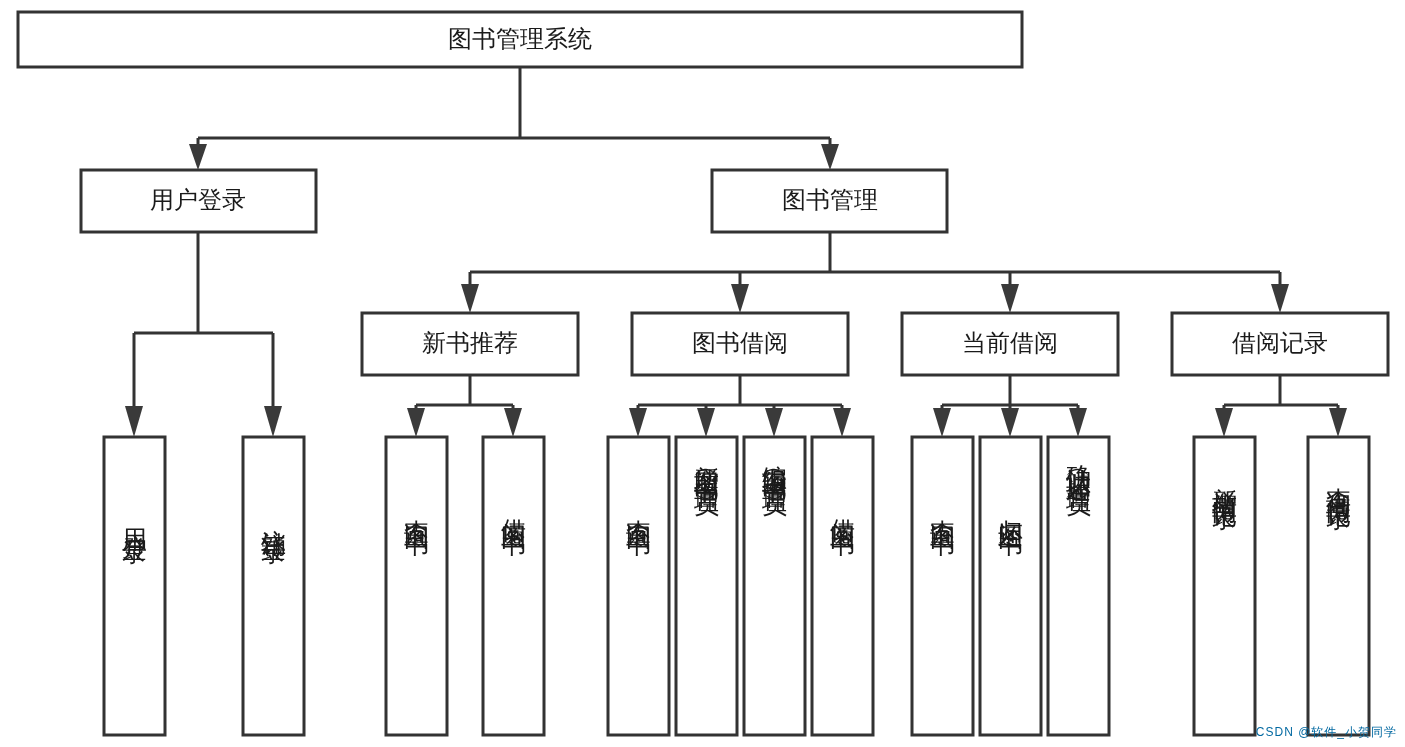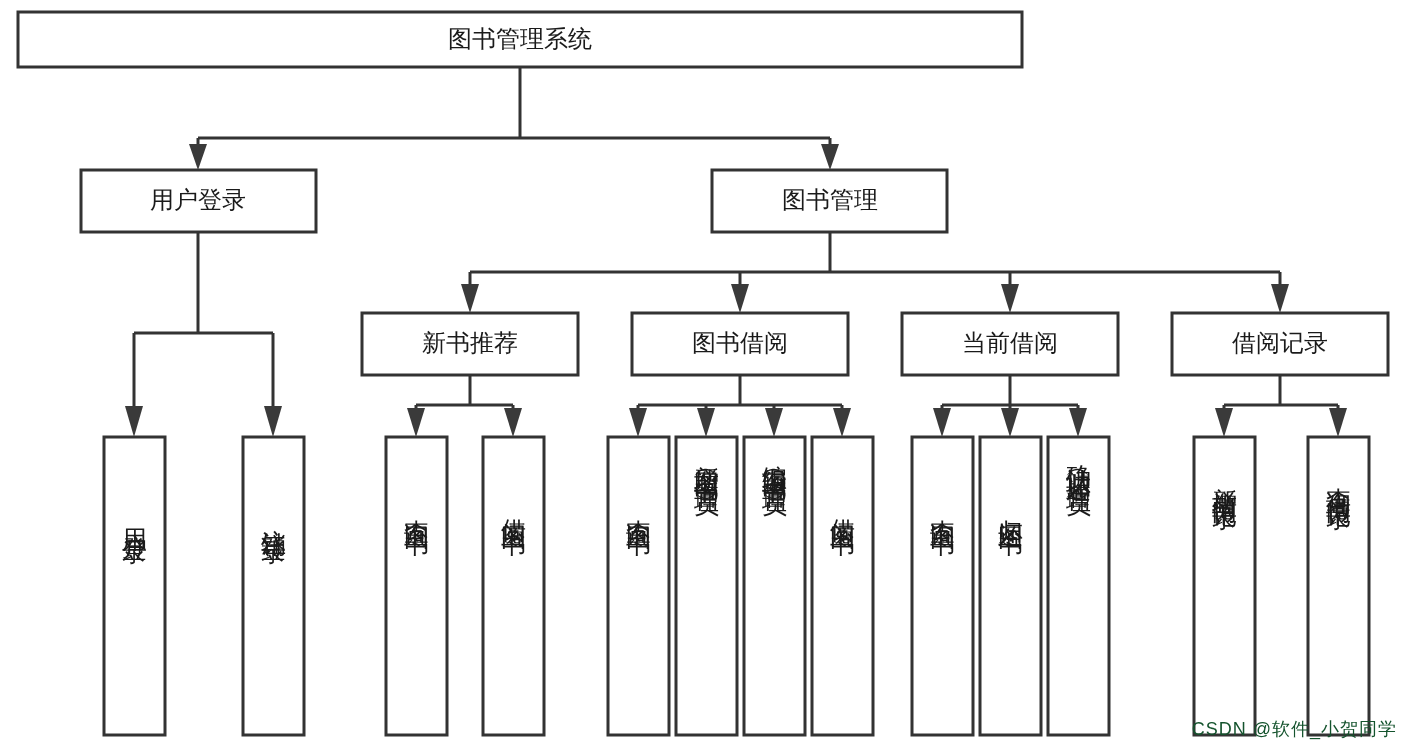--- a/index.html
+++ b/index.html
@@ -62,22 +62,22 @@
     line-height: 1;
     letter-spacing: 4px;
     color: #1a1a1a;
     white-space: nowrap;
   }
   .watermark {
     position: absolute;
     right: 8px;
     bottom: 6px;
     font-family: "Liberation Sans", "DejaVu Sans", sans-serif;
-    font-size: 18px;
-    color: #14532d;
+    font-size: 12px;
+    color: #0369a1;
     letter-spacing: 1px;
     white-space: nowrap;
   }
 </style>
 </head>
 <body>
 
 <div id="diagram-root">
 
   <svg id="tree-svg" viewBox="0 0 1405 747">

